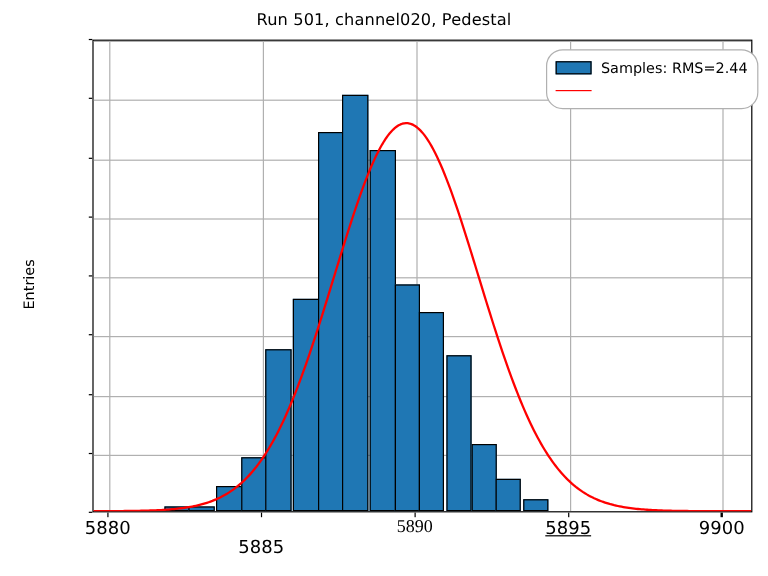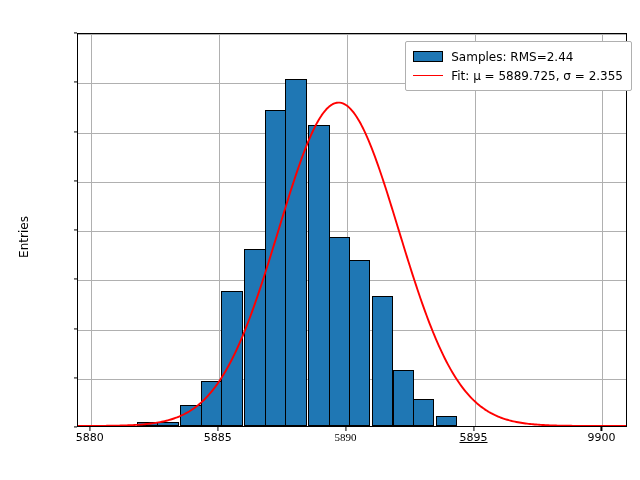--- a/index.html
+++ b/index.html
@@ -67,21 +67,21 @@
     left: 73.5px;
     width: 3.5px;
     height: 1.15px;
     background: #000000;
     transform: translateY(-50%);
   }
   
   .xtick-label {
     position: absolute;
     top: 431px;
-    font-size: 11px;
+    font-size: 15px;
     color: #000000;
     transform: translateX(-50%);
     white-space: nowrap;
   }
   .xtick-mark {
     position: absolute;
     top: 427px;
     width: 1.15px;
     height: 3.5px;
     background: #000000;
@@ -107,21 +107,21 @@
     transform: rotate(-90deg);
     transform-origin: center center;
   }
   
   #legend {
     position: absolute;
     right: 8px;
     top: 41px;
     background: #ffffff;
     border: 0.9px solid #b0b0b0;
-    border-radius: 2px;
+    border-radius: 14px;
     padding: 5px 8px 5px 7px;
     box-sizing: border-box;
   }
   .legend-row {
     display: flex;
     align-items: center;
     height: 19px;
   }
   .legend-swatch-patch {
     width: 30px;
@@ -143,39 +143,40 @@
     font-size: 12px;
     color: #000000;
     white-space: nowrap;
   }
 </style>
 </head>
 <body>
 
 <div id="figure">
 
+  <div id="chart-title">Run 501, channel020, Pedestal</div>
 
   <div id="ylabel">Entries</div>
 
 
   <div id="ytick-labels"></div>
   <div id="ytick-marks">
       <div class="ytick-mark" style="top: 427px;"></div>
       <div class="ytick-mark" style="top: 377.75px;"></div>
       <div class="ytick-mark" style="top: 328.5px;"></div>
       <div class="ytick-mark" style="top: 279.25px;"></div>
       <div class="ytick-mark" style="top: 230px;"></div>
       <div class="ytick-mark" style="top: 180.75px;"></div>
       <div class="ytick-mark" style="top: 131.5px;"></div>
       <div class="ytick-mark" style="top: 82.25px;"></div>
       <div class="ytick-mark" style="top: 33px;"></div>
     </div>
   <div id="xtick-labels">
       <div class="xtick-label" style="left: 89.7907px;">5880</div>
-      <div class="xtick-label" style="left: 217.698px;">5885</div>
+      <div class="xtick-label" style="left: 217.698px; margin-top: 16px;">5885</div>
       <div class="xtick-label" style="left: 345.605px; font-family: Liberation Serif, serif;">5890</div>
       <div class="xtick-label" style="left: 473.512px; text-decoration: underline;">5895</div>
       <div class="xtick-label" style="left: 601.419px;">9900</div>
     </div>
   <div id="xtick-marks">
       <div class="xtick-mark" style="left: 89.7907px;"></div>
       <div class="xtick-mark" style="left: 217.698px;"></div>
       <div class="xtick-mark" style="left: 345.605px;"></div>
       <div class="xtick-mark" style="left: 473.512px;"></div>
       <div class="xtick-mark" style="left: 601.419px;"></div>
@@ -221,17 +222,16 @@
     </svg>
   </div>
 
   <div id="legend">
     <div class="legend-row">
       <span class="legend-swatch-patch"></span>
       <span class="legend-text">Samples: RMS=2.44</span>
     </div>
     <div class="legend-row">
       <span class="legend-swatch-line"></span>
-      <span class="legend-text">Fit: μ = 5889.725, σ = 2.355</span>
     </div>
   </div>
 
 </div>
 
 </body></html>

